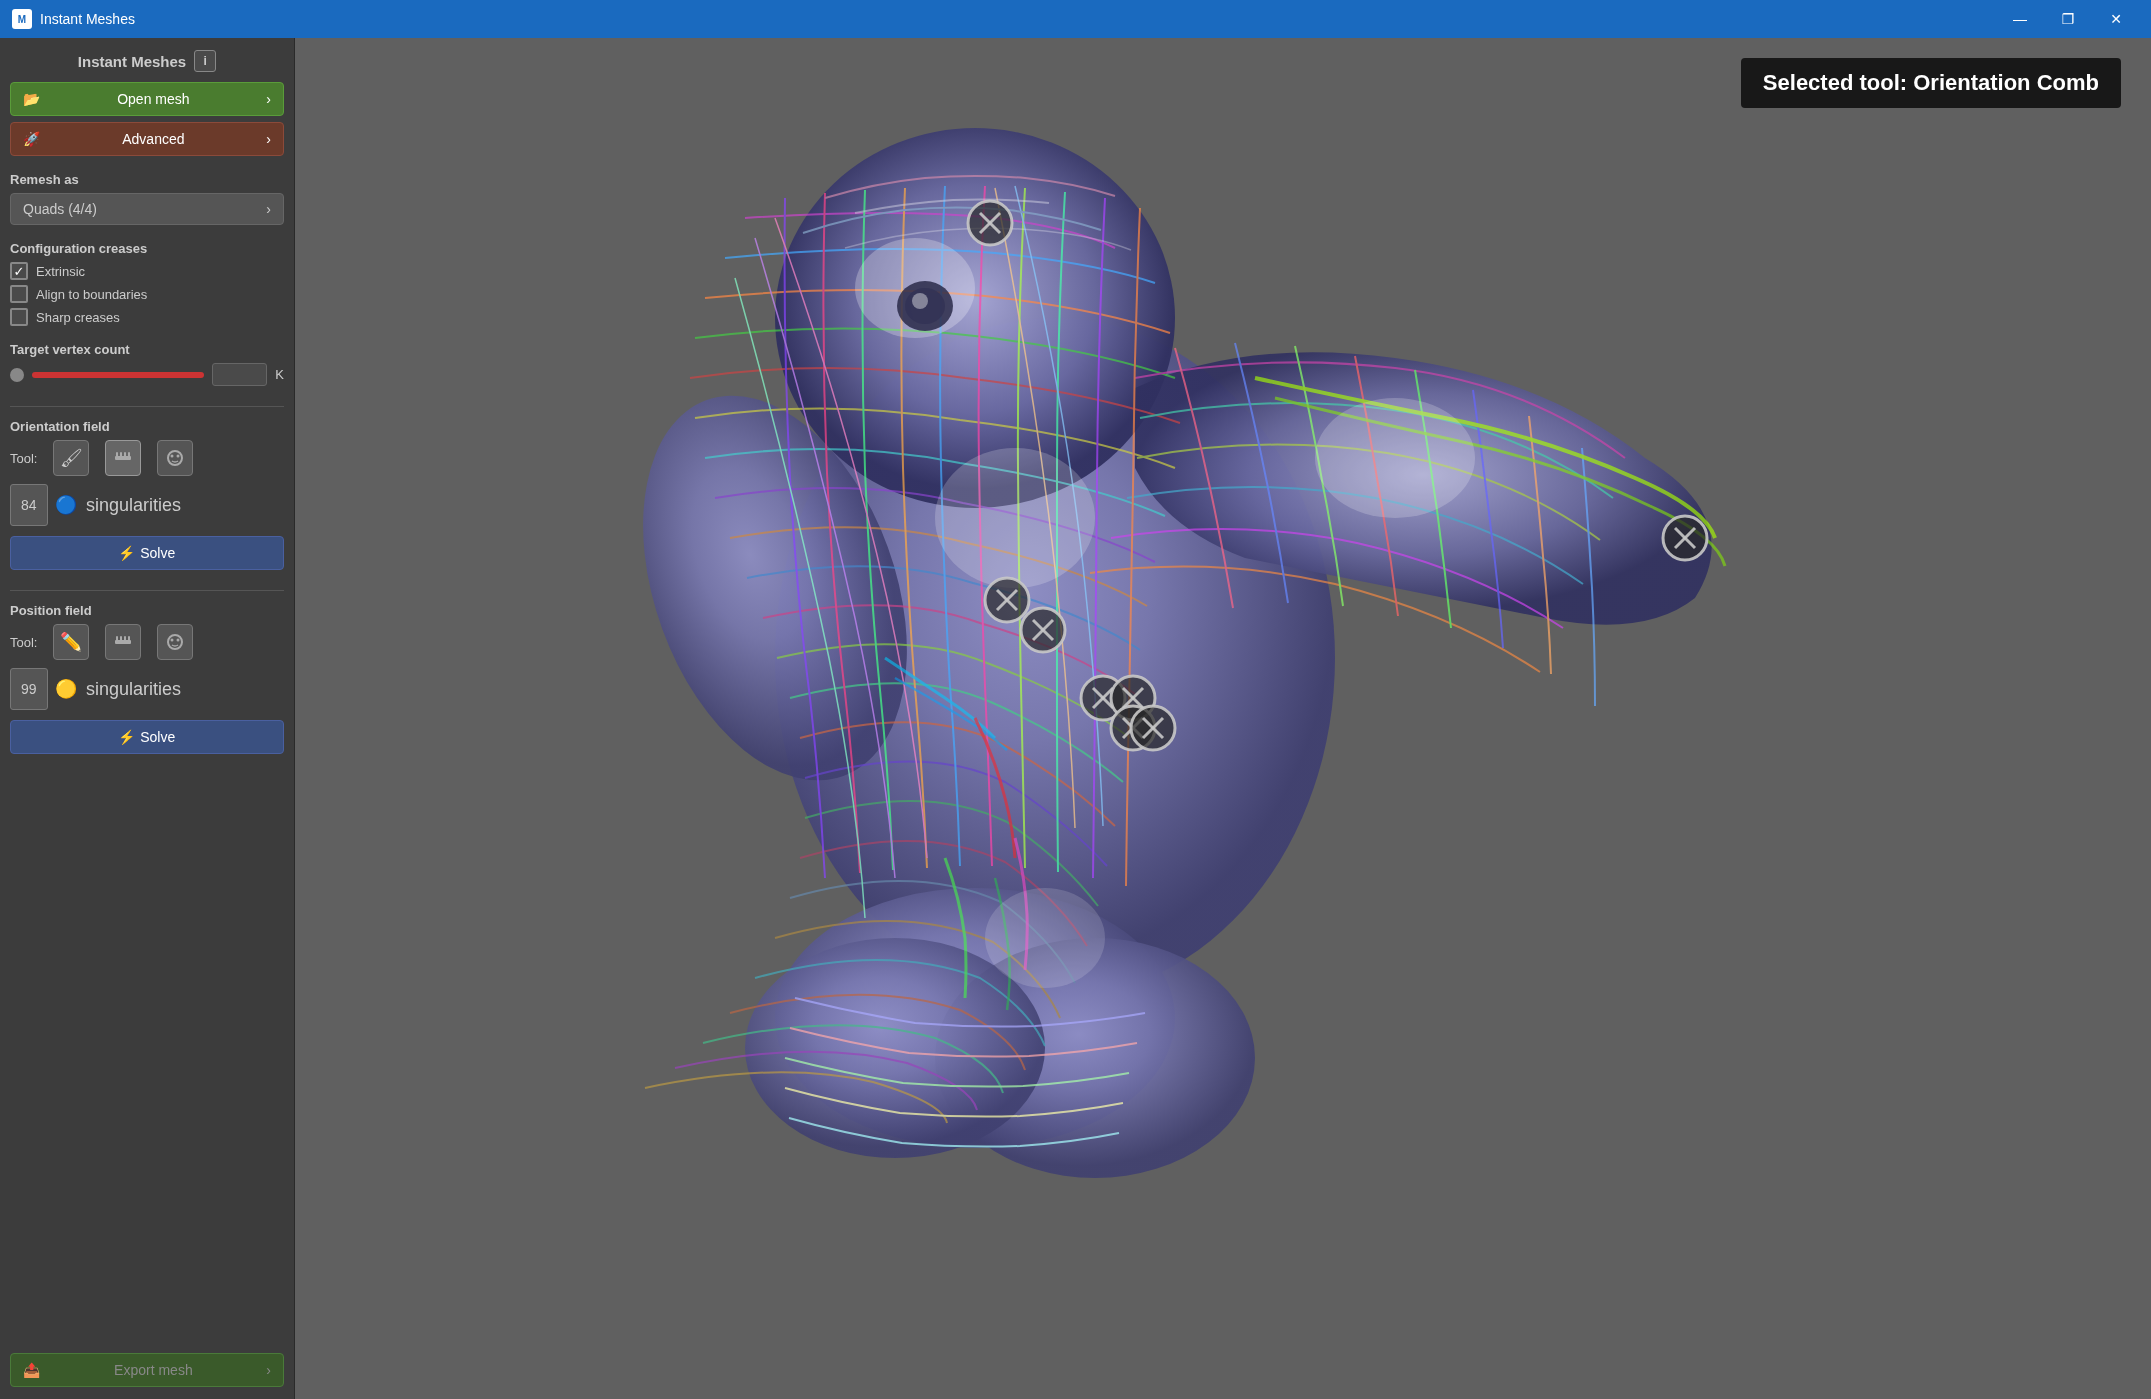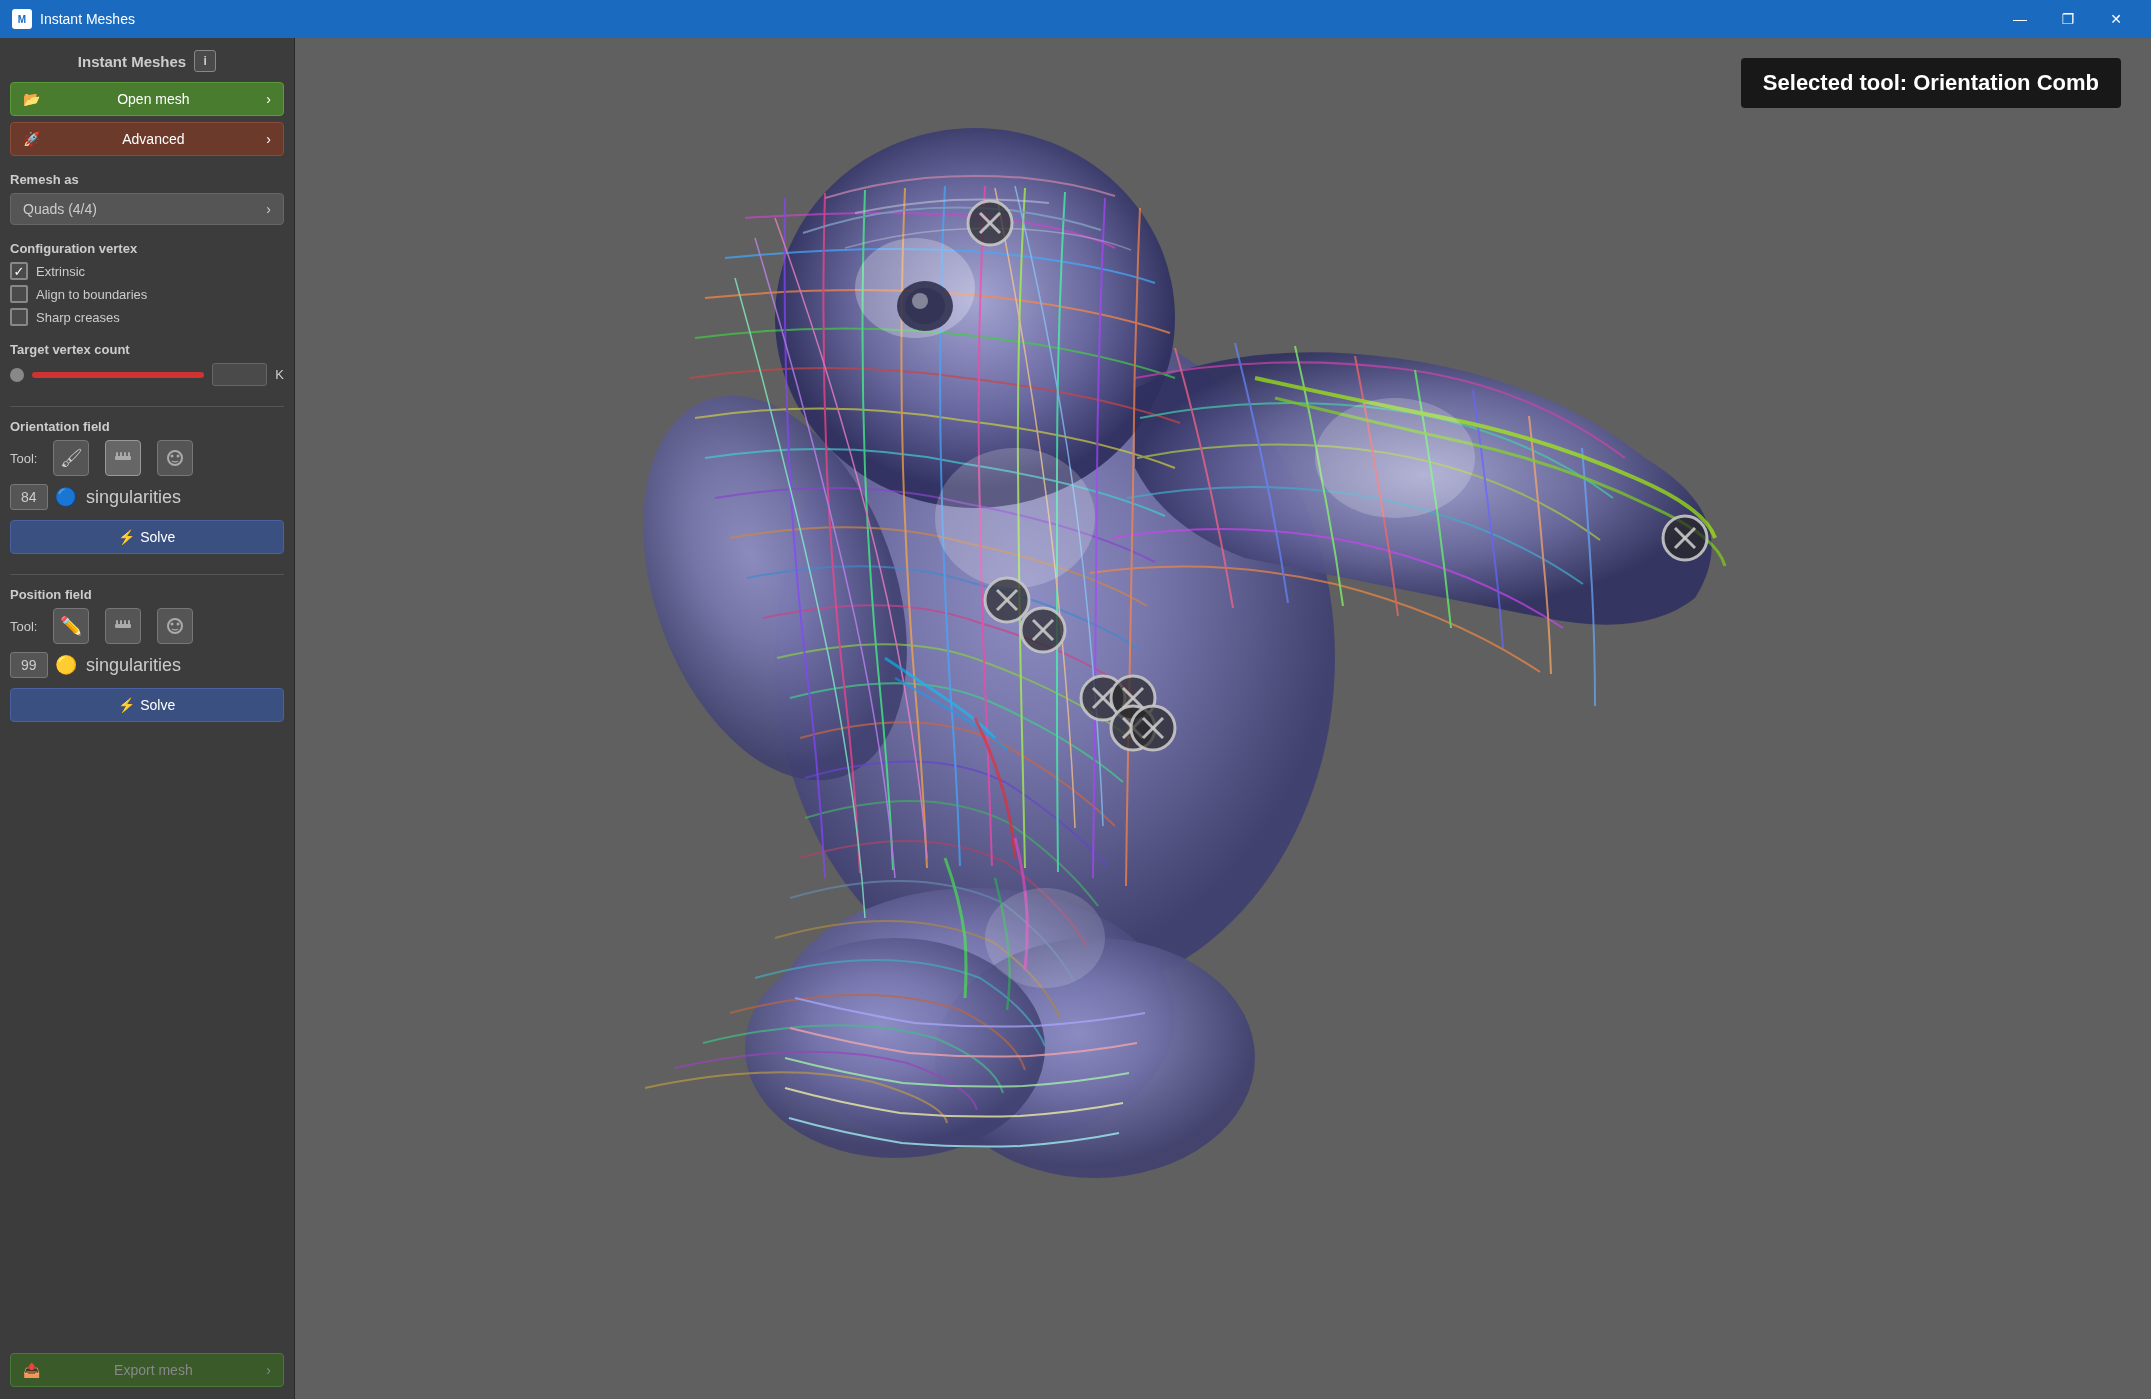--- a/index.html
+++ b/index.html
@@ -285,21 +285,21 @@
       align-items: center;
       gap: 8px;
       margin-bottom: 4px;
     }
     .sing-count {
       background: #555;
       border: 1px solid #777;
       border-radius: 3px;
       color: #ccc;
       font-size: 14px;
-      padding: 4px 10px;
+      padding: 12px 10px;
     }
     .sing-icon {
       font-size: 18px;
     }
     .sing-text {
       color: #ccc;
       font-size: 18px;
     }
 
     
@@ -379,21 +379,21 @@
     <span>Advanced</span>
     <span>›</span>
   </button>
 
   <div class="section-label">Remesh as</div>
   <button class="dropdown-btn">
     <span>Quads (4/4)</span>
     <span>›</span>
   </button>
 
-  <div class="section-label">Configuration vertex</div>
+  <div class="section-label">Configuration creases</div>
 
   <div class="checkbox-row">
     <div class="checkbox-box">✓</div>
     <span>Extrinsic</span>
   </div>
 
   <div class="checkbox-row">
     <div class="checkbox-box"></div>
     <span>Align to boundaries</span>
   </div>

